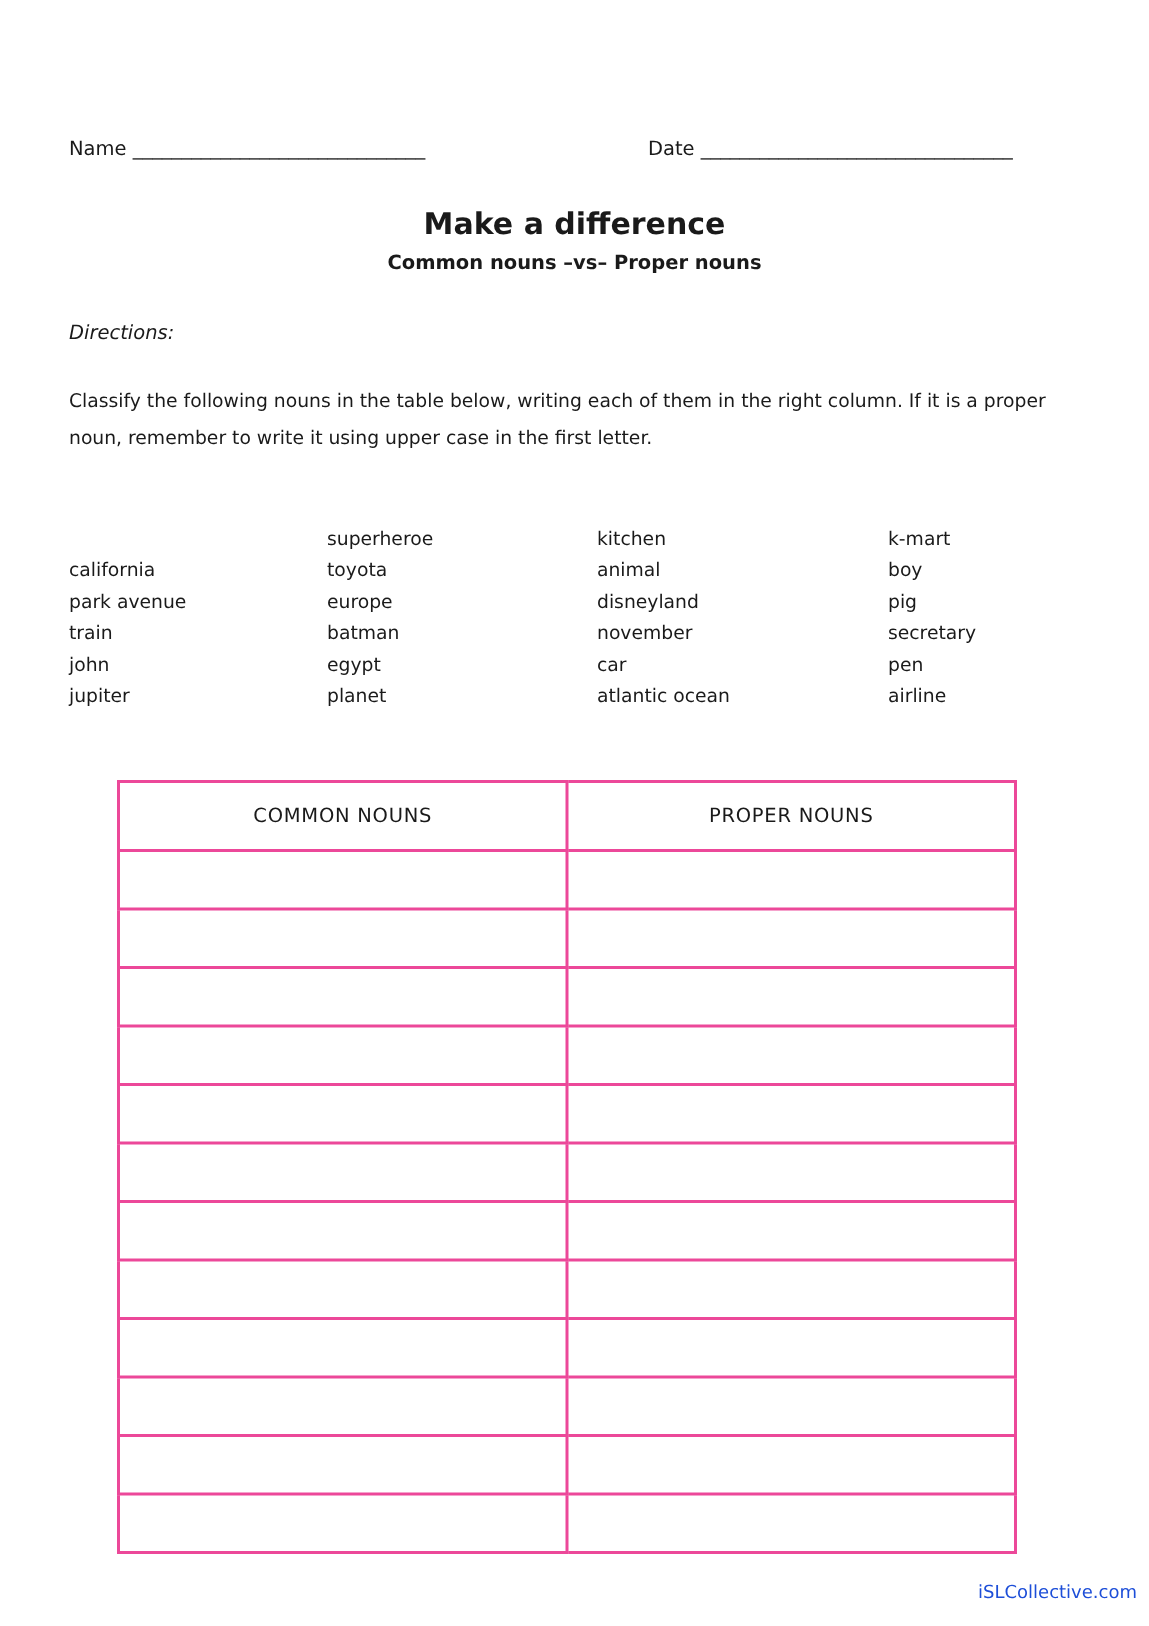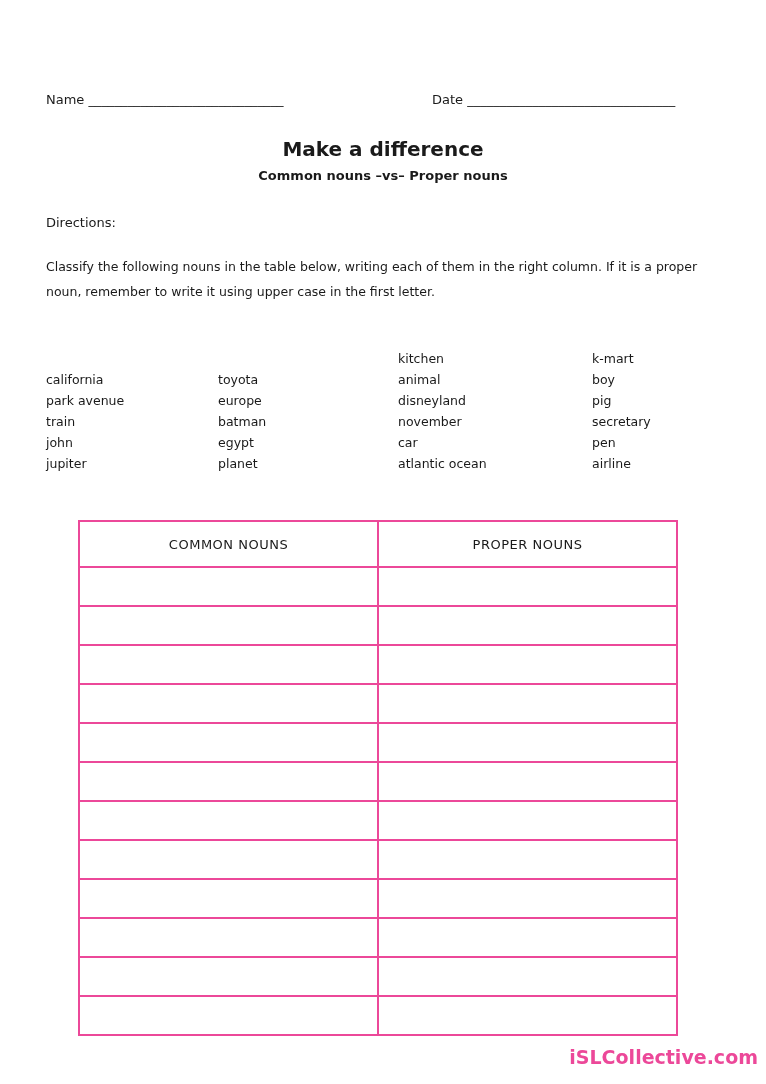--- a/index.html
+++ b/index.html
@@ -39,20 +39,21 @@
   }
   .subtitle {
     margin-top: 7px;
     text-align: center;
     font-size: 13px;
     font-weight: bold;
   }
   .directions-label {
     margin-top: 32px;
     font-size: 13px;
+    font-style: italic;
   }
   .directions-text {
     margin: 24px 0 0 0;
     font-size: 12.5px;
     line-height: 25px;
     max-width: 684px;
   }
   .word-list {
     margin-top: 44px;
     display: flex;
@@ -89,23 +90,22 @@
     text-align: center;
     vertical-align: middle;
   }
   table.sort-table td {
     height: 35px;
   }
   .watermark {
     position: absolute;
     right: 8px;
     bottom: 16px;
-    font-size: 19px;
-    color: #ec4899;
-    font-weight: bold;
+    font-size: 12px;
+    color: #1d4ed8;
   }
 </style>
 </head>
 <body>
 
 <div class="content">
 
   <div class="name-date-row">
     <div class="name-group">
       <span>Name</span>
@@ -125,20 +125,21 @@
 
   <div class="word-list">
       <div class="word-col">
         <div>california</div>
         <div>park avenue</div>
         <div>train</div>
         <div>john</div>
         <div>jupiter</div>
       </div>
       <div class="word-col">
+        <div>superheroe</div>
         <div>toyota</div>
         <div>europe</div>
         <div>batman</div>
         <div>egypt</div>
         <div>planet</div>
       </div>
       <div class="word-col">
         <div>kitchen</div>
         <div>animal</div>
         <div>disneyland</div>

